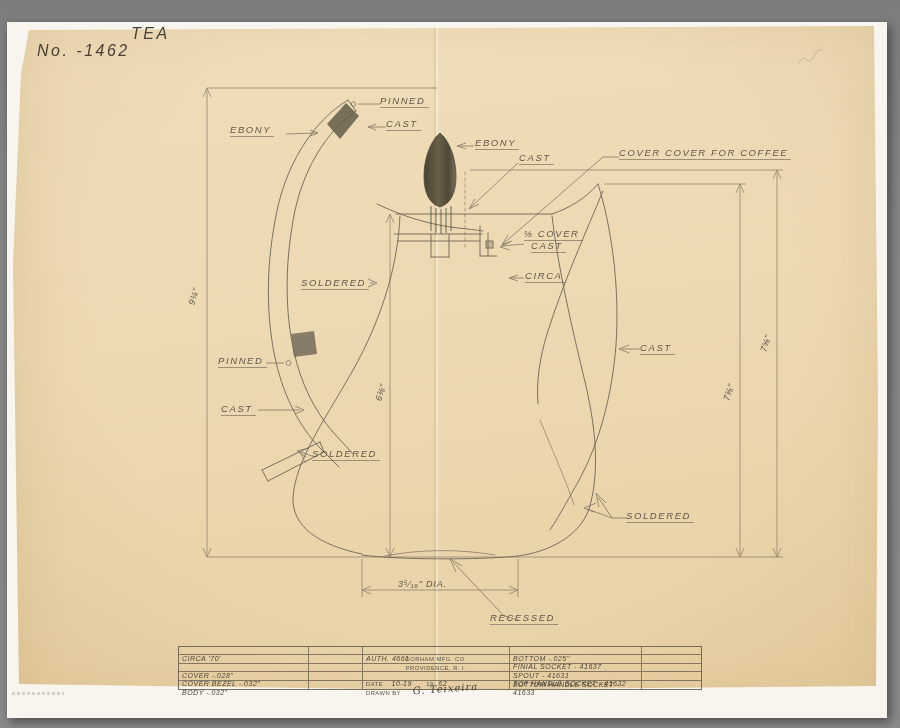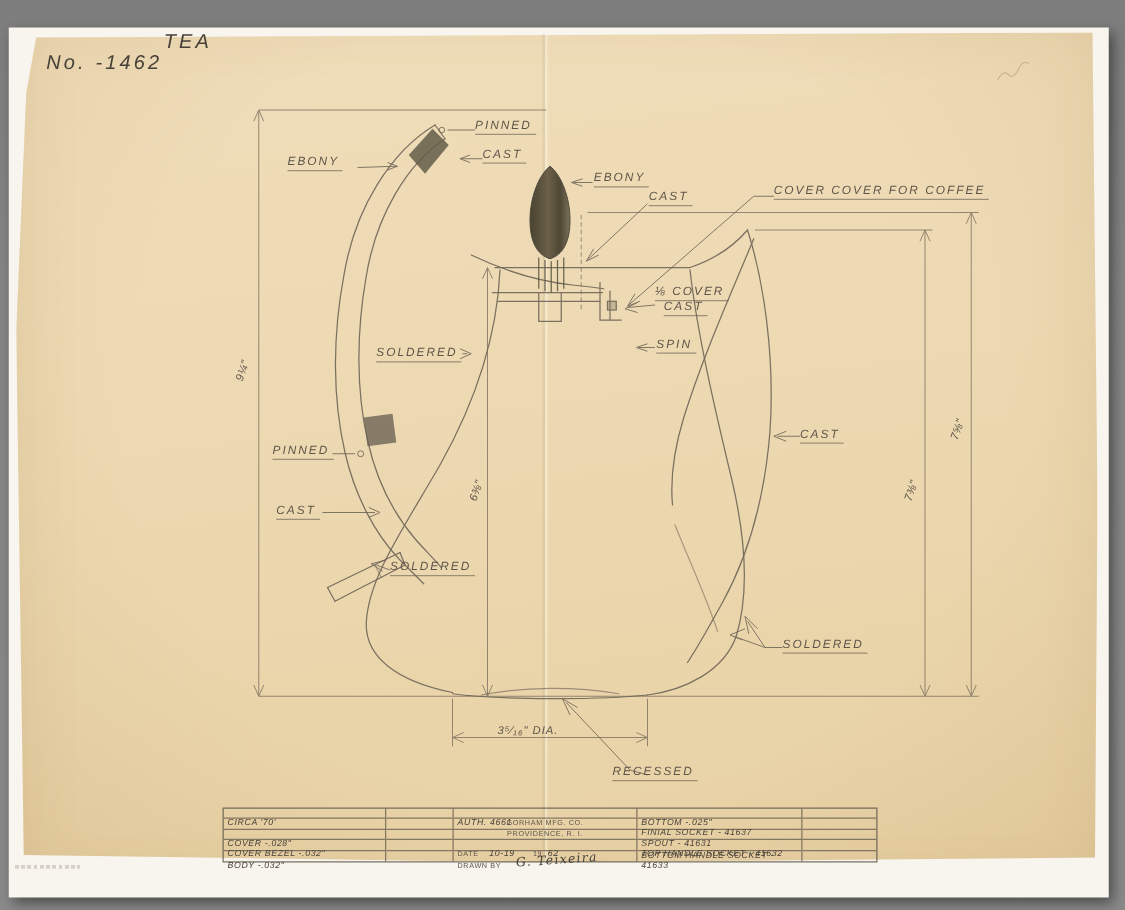--- a/index.html
+++ b/index.html
@@ -195,21 +195,21 @@
 </svg>
 
 <span class="ann ul" style="left:380px;top:96px">PINNED</span>
 <span class="ann ul" style="left:386px;top:119px">CAST</span>
 <span class="ann ul" style="left:230px;top:125px">EBONY</span>
 <span class="ann ul" style="left:475px;top:138px">EBONY</span>
 <span class="ann ul" style="left:519px;top:153px">CAST</span>
 <span class="ann ul" style="left:619px;top:148px">COVER COVER FOR COFFEE</span>
 <span class="ann ul" style="left:524px;top:229px">⅛ COVER</span>
 <span class="ann ul" style="left:531px;top:241px">CAST</span>
-<span class="ann ul" style="left:525px;top:271px">SPIN</span>
+<span class="ann ul" style="left:525px;top:271px">CIRCA</span>
 <span class="ann ul" style="left:301px;top:278px">SOLDERED</span>
 <span class="ann ul" style="left:218px;top:356px">PINNED</span>
 <span class="ann ul" style="left:221px;top:404px">CAST</span>
 <span class="ann ul" style="left:312px;top:449px">SOLDERED</span>
 <span class="ann ul" style="left:640px;top:343px">CAST</span>
 <span class="ann ul" style="left:626px;top:511px">SOLDERED</span>
 <span class="ann ul" style="left:490px;top:613px">RECESSED</span>
 <span class="ann" style="left:398px;top:579px;letter-spacing:.8px;font-size:9px">3⁵⁄₁₆" DIA.</span>
 <span class="ann rot" style="left:196px;top:296px">9¼"</span>
 <span class="ann rot" style="left:383px;top:392px">6⅜"</span>

